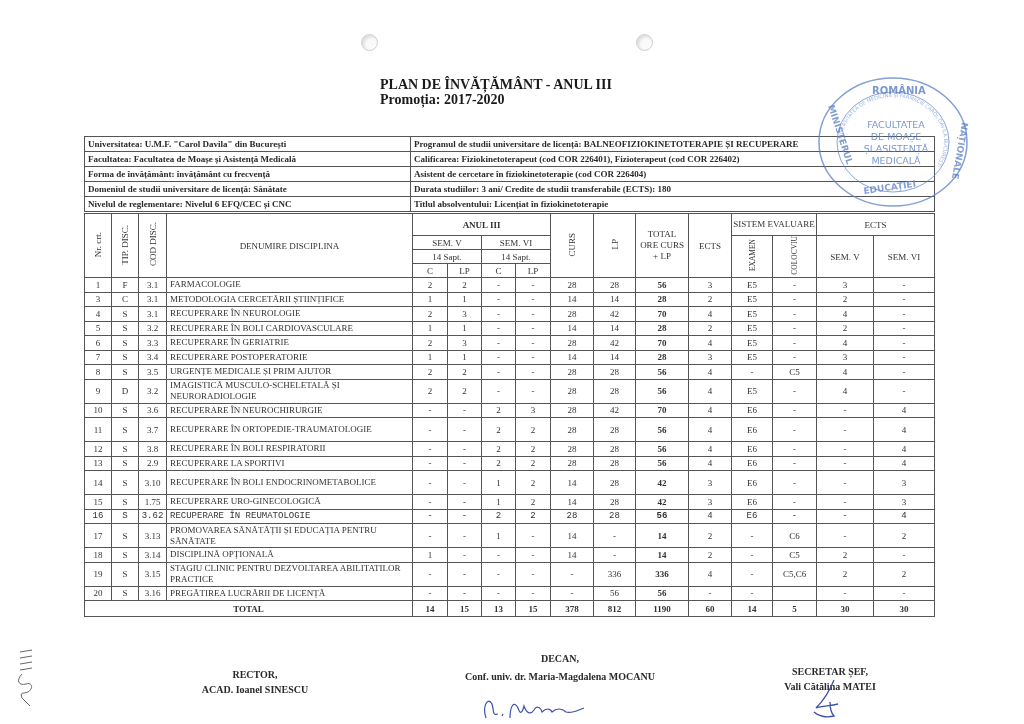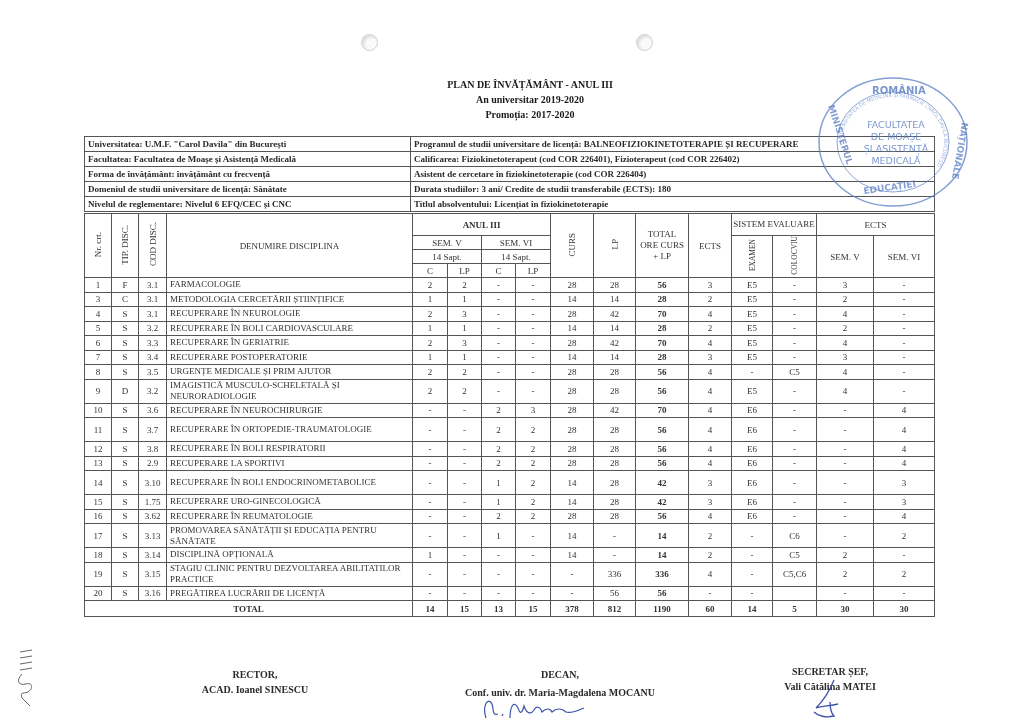--- a/index.html
+++ b/index.html
@@ -1,21 +1,21 @@
 <!DOCTYPE html>
 <html><head>
 <meta charset="utf-8">
 <style>
   html, body { margin:0; padding:0; }
   body { width:1024px; height:724px; background:#ffffff; position:relative; overflow:hidden;
          font-family:"Liberation Serif", "DejaVu Serif", serif; color:#222; }
   .hole { position:absolute; width:15px; height:15px; border-radius:50%;
           border:1px solid #cfcfcf; box-shadow: inset 2px 2px 3px rgba(0,0,0,0.12); background:#fafafa; }
-  .title-block { position:absolute; left:380px; top:77px; width:300px; text-align:center;
-                 font-weight:bold; font-size:10px; line-height:15px; color:#1a1a1a; }
+  .title-block { position:absolute; left:380px; top:77px; width:300px; 
+                 font-weight:bold; font-size:14px; line-height:15px; color:#1a1a1a; }
   .info { position:absolute; left:84px; top:136px; width:850px; border-collapse:collapse;
           font-size:9px; font-weight:bold; color:#2a2a2a; table-layout:fixed; }
   .info td { border:1px solid #555; height:14px; padding:0 3px; white-space:nowrap; overflow:hidden; }
   .main { position:absolute; left:84px; top:213px; width:850px; border-collapse:collapse;
           font-size:9px; color:#333; table-layout:fixed; }
   .main th, .main td { border:1px solid #555; padding:0; text-align:center; vertical-align:middle; }
   .main th { font-weight:normal; }
   .main th.b { font-weight:bold; }
   .main td.name { text-align:left; padding-left:3px; line-height:11px; }
   .main td.bold { font-weight:bold; }
@@ -27,21 +27,20 @@
   .margin-note { position:absolute; left:12px; top:648px; width:28px; height:60px; }
 </style>
 </head>
 <body>
 
 <div class="hole" style="left:361px; top:34px;"></div>
 <div class="hole" style="left:636px; top:34px;"></div>
 
 <div class="title-block">
   <div>PLAN DE ÎNVĂȚĂMÂNT - ANUL III</div>
-  <div>An universitar 2019-2020</div>
   <div>Promoția: 2017-2020</div>
 </div>
 
 <table class="info">
   <colgroup>
       <col style="width:326px">
       <col style="width:524px">
     </colgroup>
   <tbody id="info-body">
       <tr>
@@ -387,21 +386,21 @@
         <td>2</td>
         <td>14</td>
         <td>28</td>
         <td class="bold">42</td>
         <td>3</td>
         <td>E6</td>
         <td>-</td>
         <td>-</td>
         <td>3</td>
       </tr>
-      <tr style="height: 14.5px;">
+      <tr style="height: 14.5px; font-family: Liberation Mono, monospace;">
         <td>16</td>
         <td>S</td>
         <td>3.62</td>
         <td class="name">RECUPERARE ÎN REUMATOLOGIE</td>
         <td>-</td>
         <td>-</td>
         <td>2</td>
         <td>2</td>
         <td>28</td>
         <td>28</td>
@@ -499,21 +498,21 @@
         <td>30</td>
         <td>30</td>
       </tr>
     </tbody>
 </table>
 
 <div class="sig" style="left:180px; top:667px; width:150px;">
   <div>RECTOR,</div>
   <div>ACAD. Ioanel SINESCU</div>
 </div>
-<div class="sig" style="left:440px; top:667px; width:240px;">
+<div class="sig" style="left:440px; top:651px; width:240px;">
   <div>DECAN,</div>
   <div style="margin-top:3px;">Conf. univ. dr. Maria-Magdalena MOCANU</div>
 </div>
 <div class="sig" style="left:755px; top:664px; width:150px;">
   <div>SECRETAR ȘEF,</div>
   <div>Vali Cătălina MATEI</div>
 </div>
 
 <svg style="position:absolute; left:480px; top:694px;" width="120" height="28" viewBox="0 0 120 28">
   <path d="M6 24 C2 12, 8 2, 12 10 C14 16, 12 22, 18 20 M22 22 L23 20 M30 24 C30 12, 34 6, 38 14 C40 20, 42 20, 44 12 C46 18, 50 22, 54 16 C56 12, 60 12, 62 18 C66 14, 70 14, 72 18 C76 14, 82 14, 86 18 C92 20, 98 16, 104 14" fill="none" stroke="#3b52a8" stroke-width="1.2"></path>

